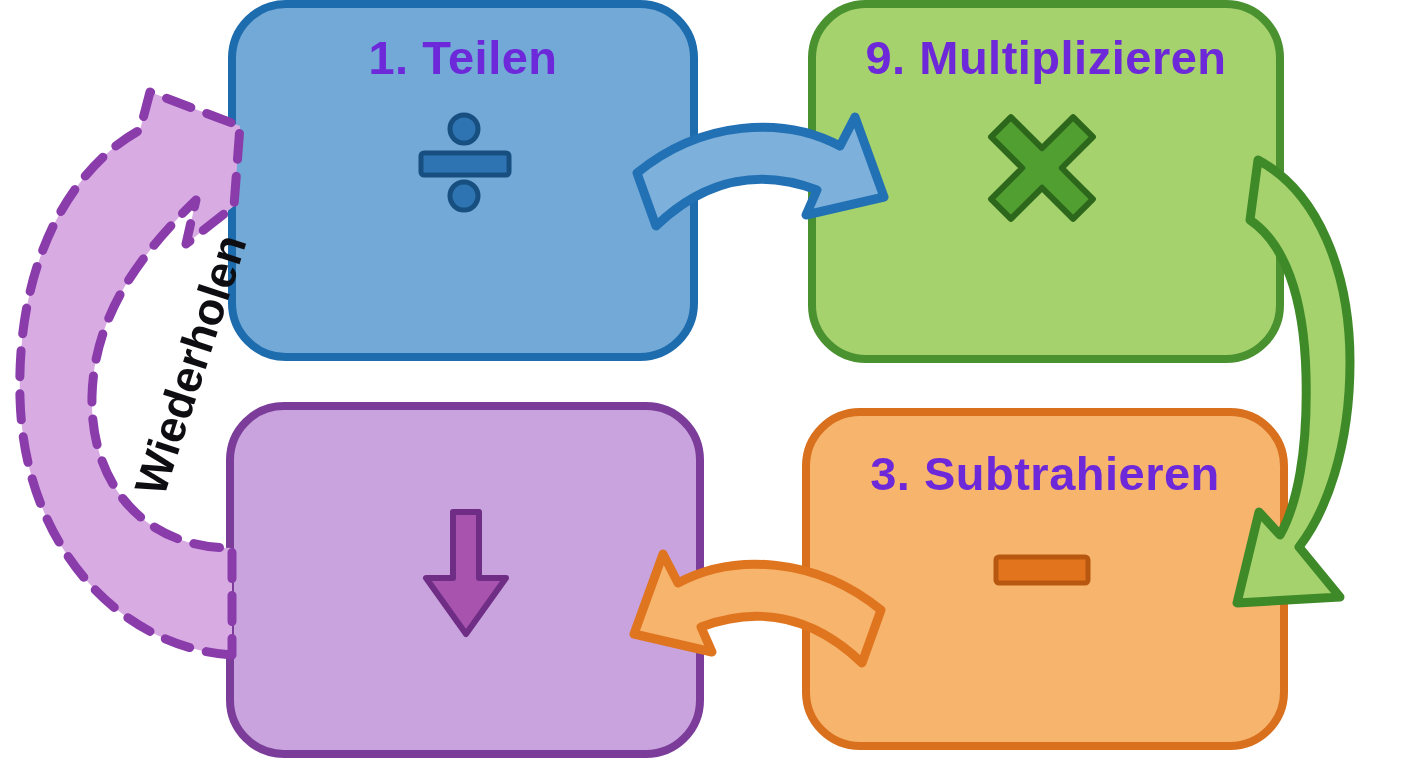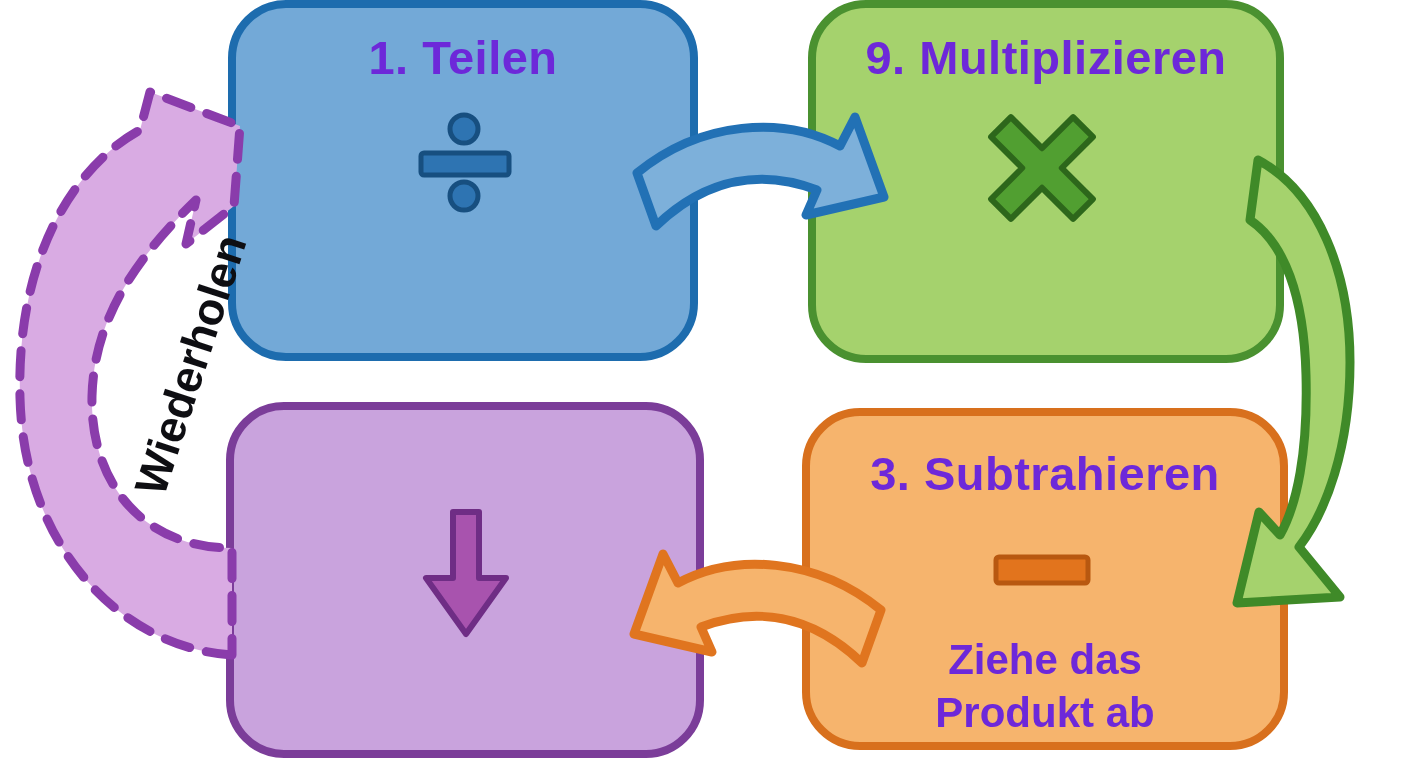--- a/index.html
+++ b/index.html
@@ -118,19 +118,17 @@
              C 132 262 94 322 92 396
              C 90 482 142 548 232 548
              Z" stroke-width="9" stroke-linejoin="round" stroke-linecap="round" stroke-dasharray="26 17" fill="#d9abe3" stroke="#8a3cab"></path>
   </svg>
 
   <div class="label box-title" style="left:232px; top:30px; width:462px;">1. Teilen</div>
 
   <div class="label box-title" style="left:812px; top:30px; width:468px;">9. Multiplizieren</div>
 
   <div class="label box-title" style="left:806px; top:438px; width:478px;margin-top:8px;">3. Subtrahieren</div>
-  <div class="label box-body" style="left:806px; top:634px; width:478px;">Ziehe das
-Produkt ab</div>
 
 
   <div class="repeat-label">Wiederholen</div>
 
 </div>
 
 </body></html>

